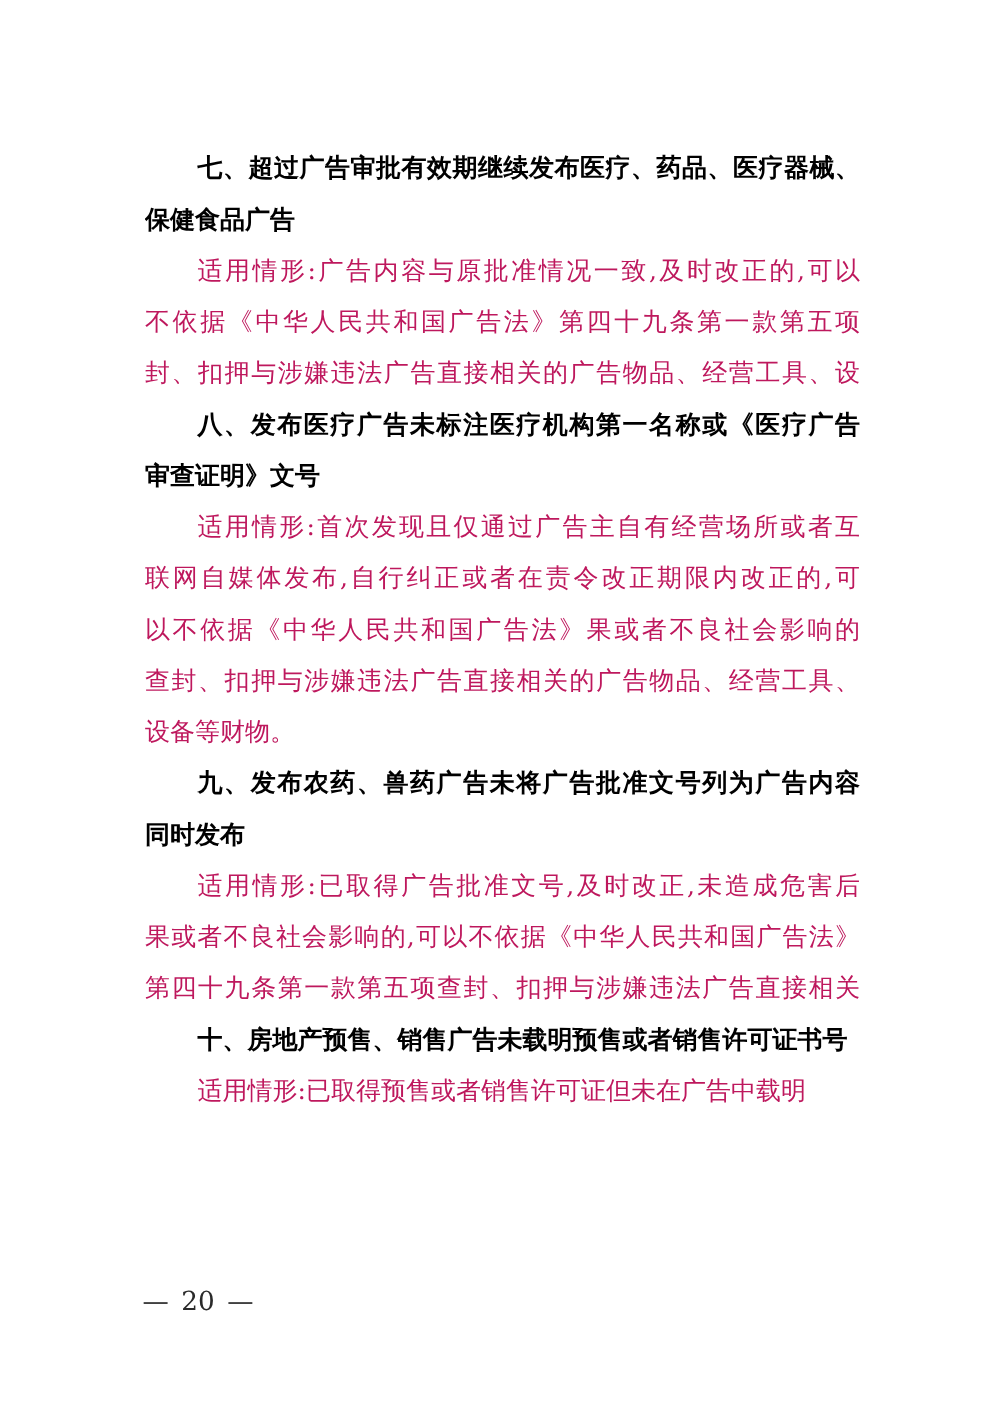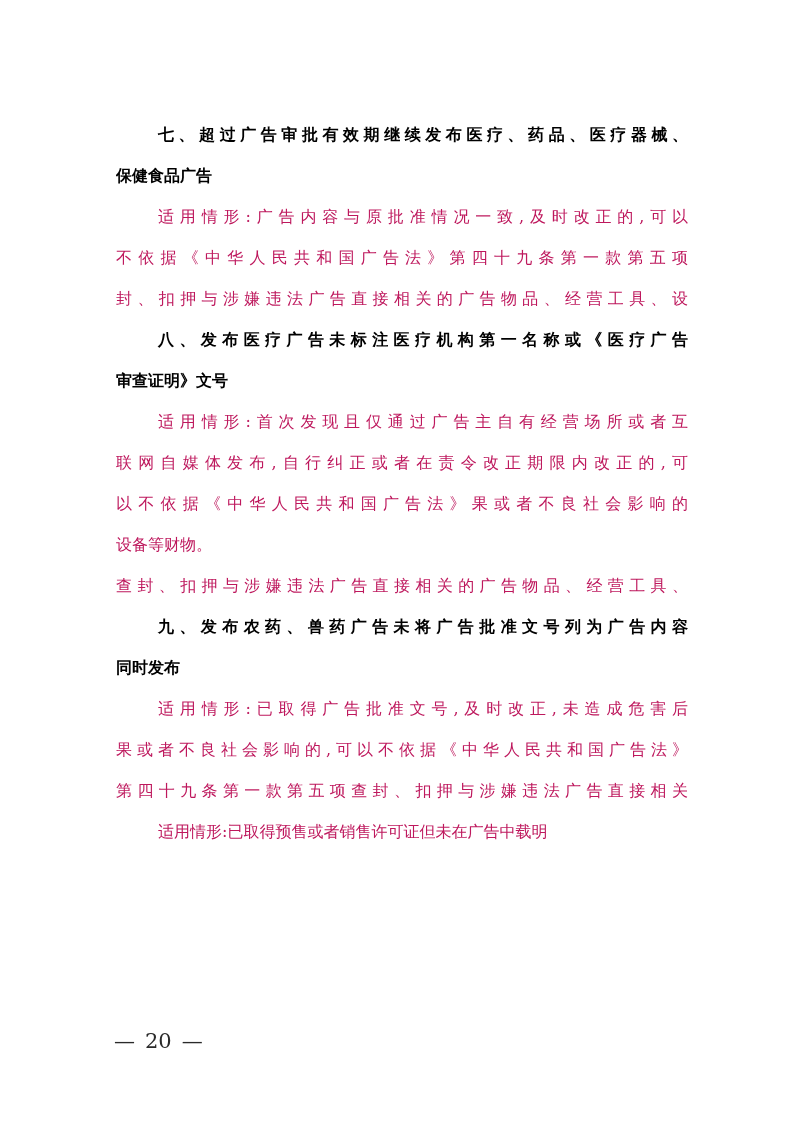--- a/index.html
+++ b/index.html
@@ -18,21 +18,21 @@
   }
   .content {
     position: absolute;
     left: 116px;
     top: 114px;
     width: 572px;
   }
   .line {
     height: 41px;
     line-height: 41px;
-    font-size: 16px;
+    font-size: 20px;
     overflow: hidden;
     white-space: normal;
   }
   .line.body {
     font-family: "DejaVu Serif", "Liberation Serif", serif;
     color: #be185d;
   }
   .line.heading {
     font-family: "DejaVu Sans", "Liberation Sans", sans-serif;
     font-weight: bold;
@@ -71,33 +71,34 @@
       <div class="line body fill">不依据《中华人民共和国广告法》第四十九条第一款第五项</div>
       <div class="line body fill">封、扣押与涉嫌违法广告直接相关的广告物品、经营工具、设</div>
     </div>
 
     <div>
       <div class="line heading indent fill">八、发布医疗广告未标注医疗机构第一名称或《医疗广告</div>
       <div class="line heading">审查证明》文号</div>
       <div class="line body indent fill">适用情形:首次发现且仅通过广告主自有经营场所或者互</div>
       <div class="line body fill">联网自媒体发布,自行纠正或者在责令改正期限内改正的,可</div>
       <div class="line body fill">以不依据《中华人民共和国广告法》果或者不良社会影响的</div>
+      <div class="line body fill">查封、扣押与涉嫌违法广告直接相关的广告物品、经营工具、</div>
       <div class="line body">设备等财物。</div>
-      <div class="line body fill">查封、扣押与涉嫌违法广告直接相关的广告物品、经营工具、</div>
     </div>
 
     <div>
       <div class="line heading indent fill">九、发布农药、兽药广告未将广告批准文号列为广告内容</div>
       <div class="line heading">同时发布</div>
       <div class="line body indent fill">适用情形:已取得广告批准文号,及时改正,未造成危害后</div>
       <div class="line body fill">果或者不良社会影响的,可以不依据《中华人民共和国广告法》</div>
       <div class="line body fill">第四十九条第一款第五项查封、扣押与涉嫌违法广告直接相关</div>
     </div>
 
     <div>
+      <div class="line heading indent">十、房地产预售、销售广告未载明预售或者销售许可证书号</div>
       <div class="line body indent">适用情形:已取得预售或者销售许可证但未在广告中载明</div>
     </div>
 
   </div>
 
   <div class="footer">
     <span>—</span>
     <span>20</span>
     <span>—</span>
   </div>

